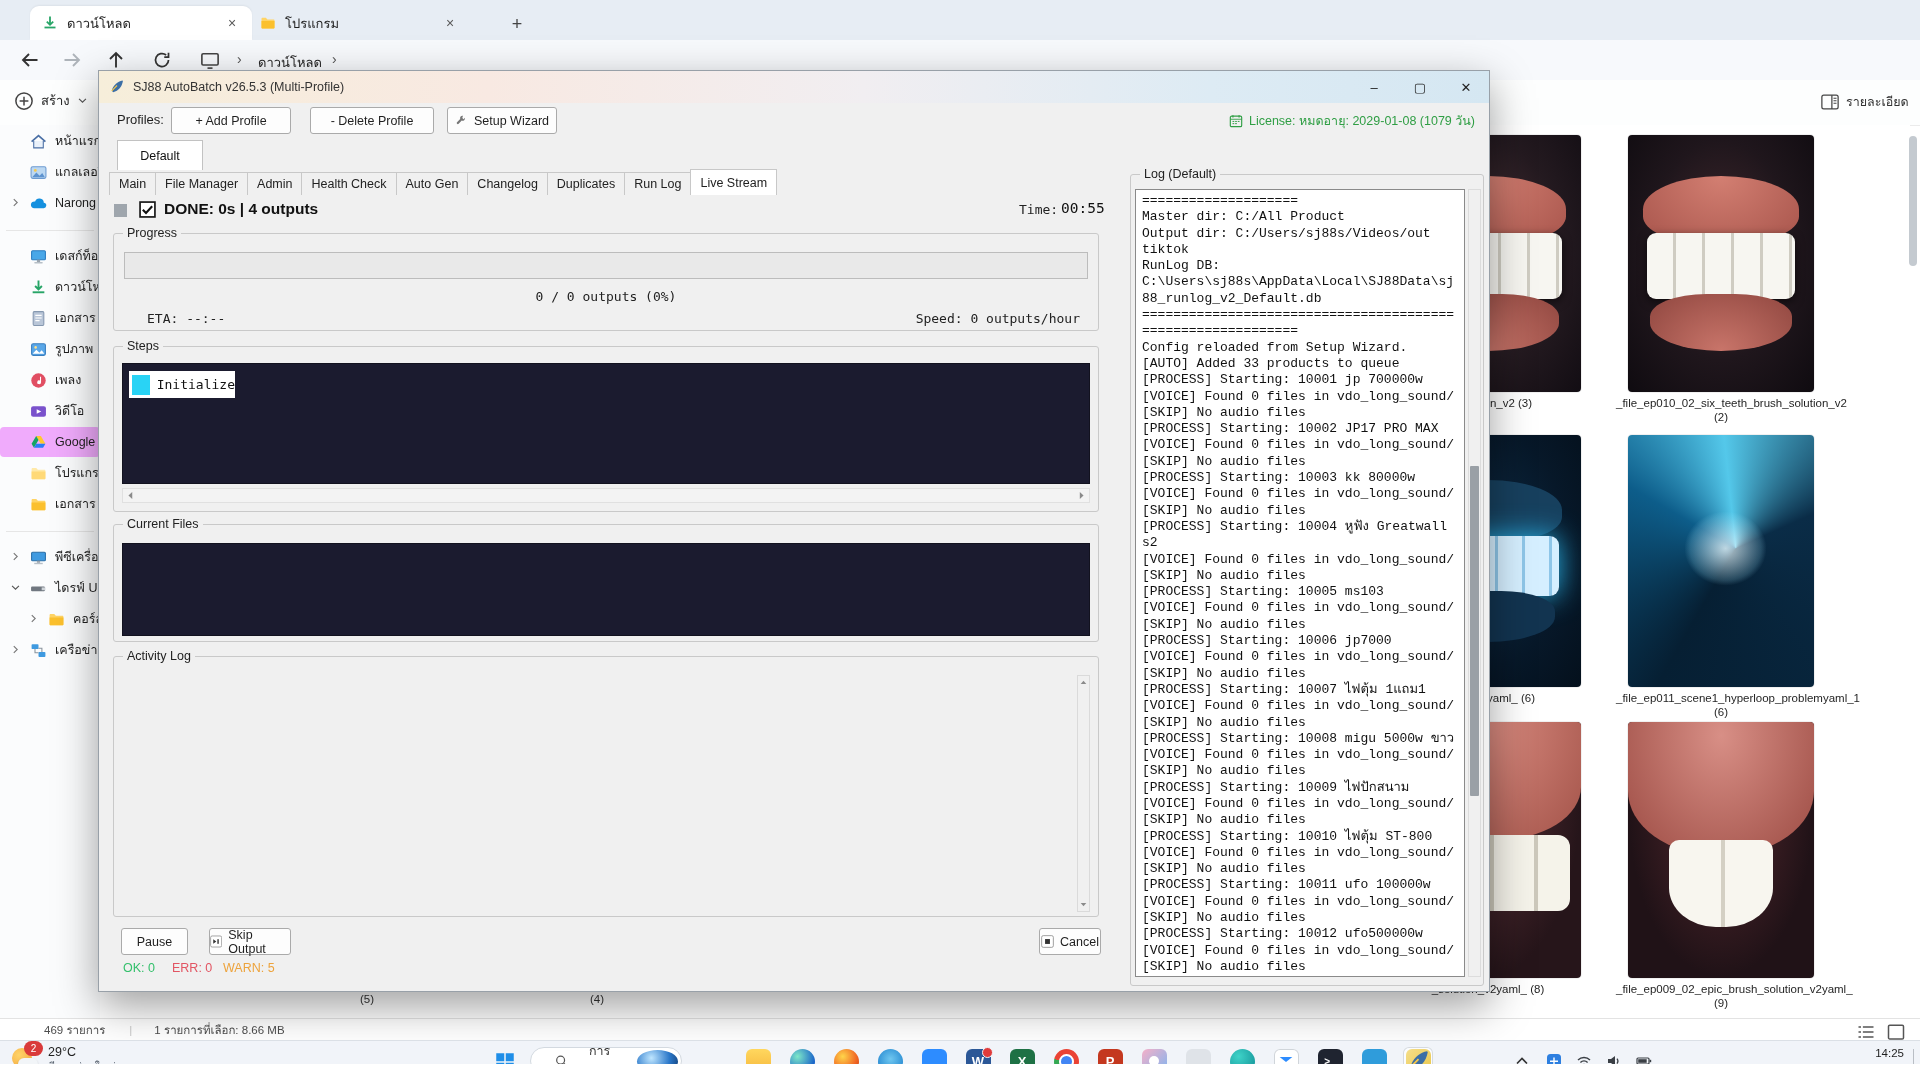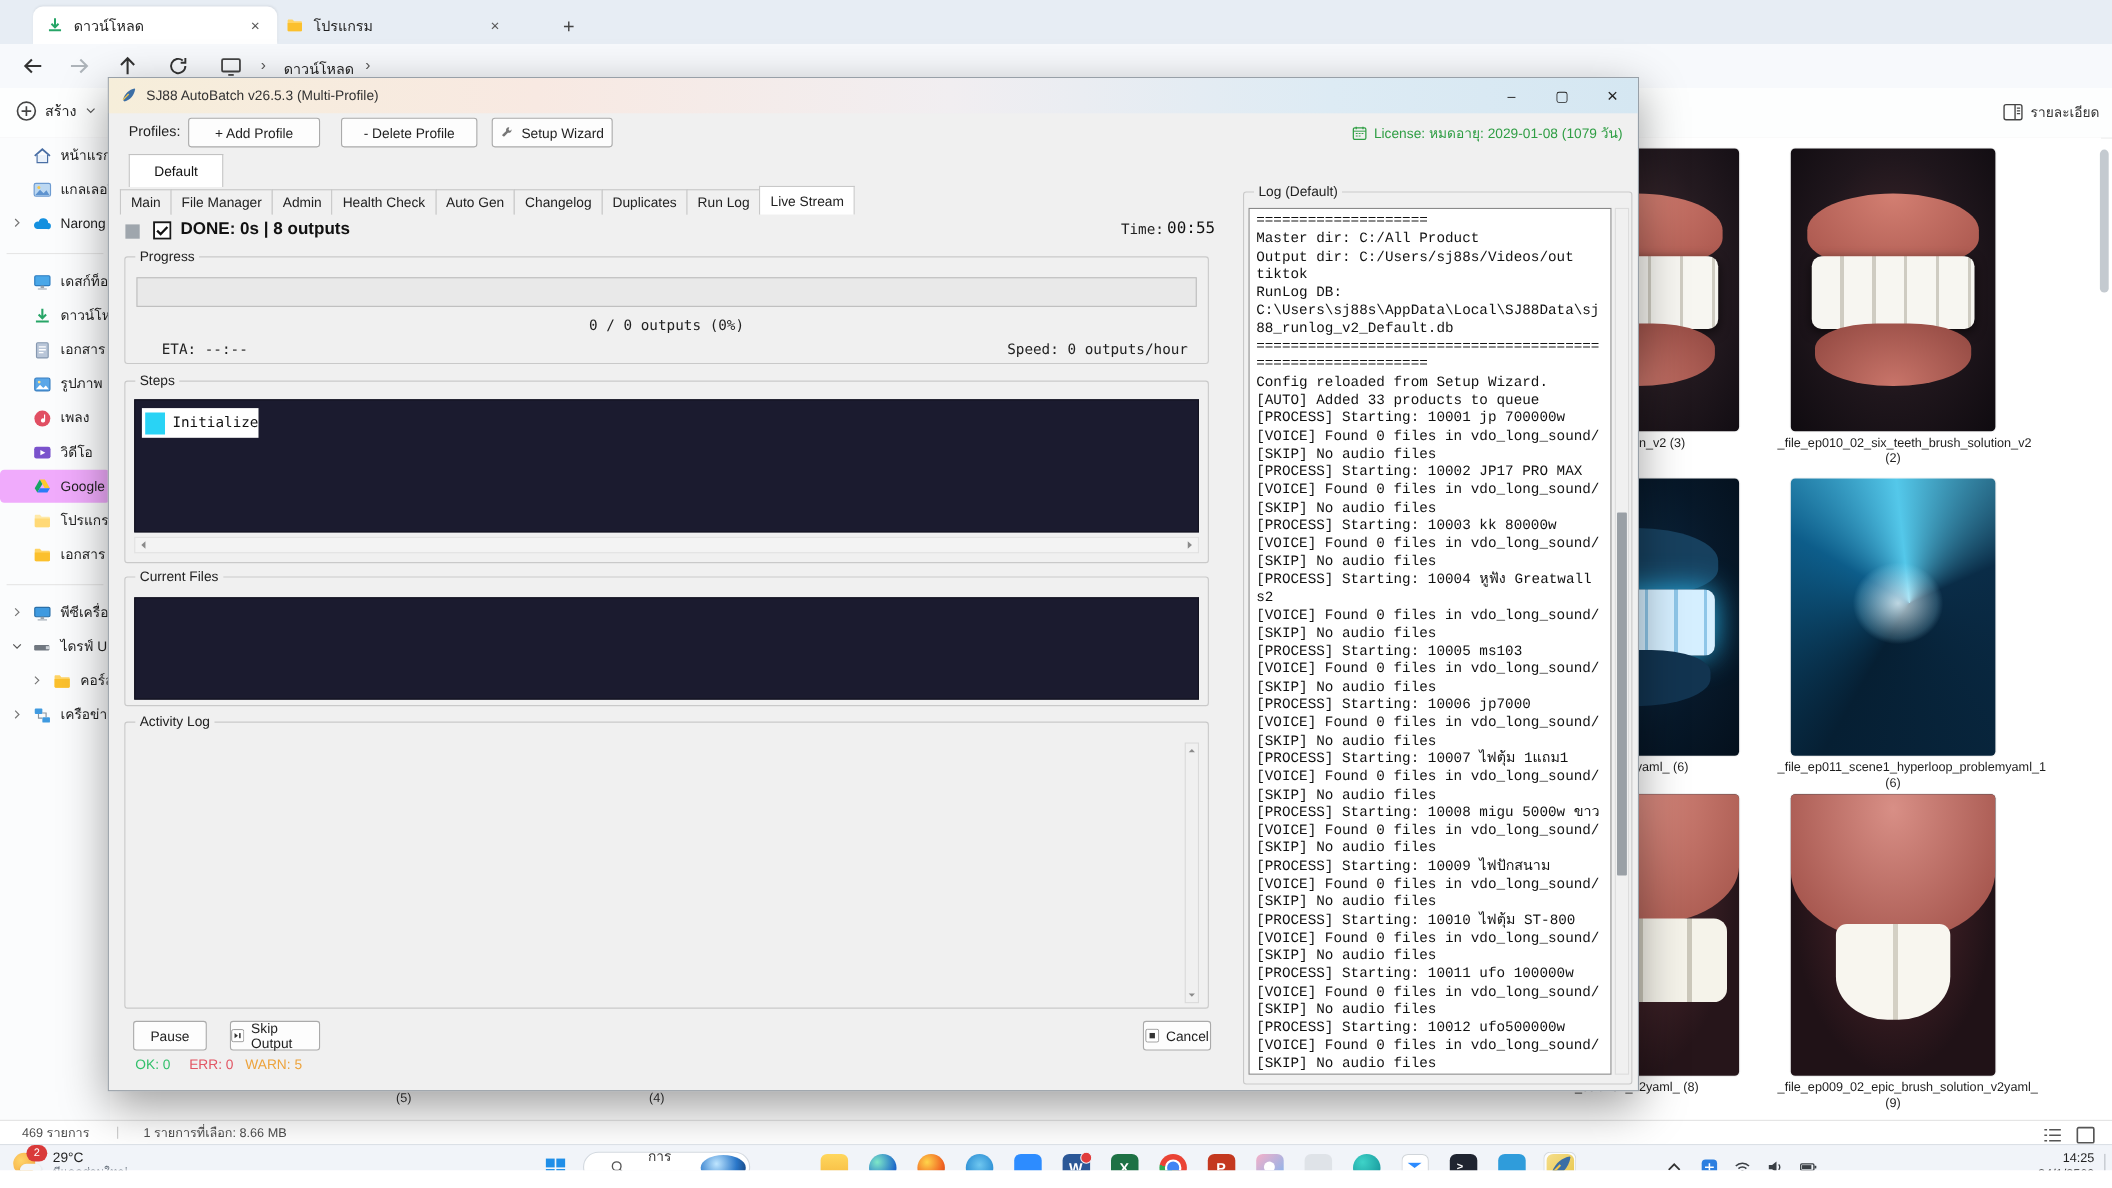--- a/index.html
+++ b/index.html
@@ -474,21 +474,21 @@
         <div class="gumB"></div>
       </div>
       <div class="cap" style="left: 1516px; top: 857px;">_file_ep009_02_epic_brush_solution_v2yaml_ (9)</div>
       <span class="frag" style="left: 260px; top: 868px;">(5)</span>
       <span class="frag" style="left: 490px; top: 868px;">(4)</span>
     </div>
   <div id="x-scroll" class="abs">
       <span class="sthumb"></span>
     </div>
   <div id="x-statusbar" class="abs">
-    <span style="margin-left:20px">469 รายการ</span>
+    <span style="margin-left:44px">469 รายการ</span>
     <span style="margin-left:24px;color:#c9c9c9">|</span>
     <span style="margin-left:22px">1 รายการที่เลือก: 8.66 MB</span>
     <span class="navic" style="position:absolute;left:1856px;top:3px">
         <svg width="100%" height="100%" viewBox="0 0 16 16">
           <path d="M2 4h2M2 8h2M2 12h2M5.5 4H14M5.5 8H14M5.5 12H14" stroke="#555" stroke-width="1.2"></path>
         </svg>
       </span>
     <span class="navic" style="position:absolute;left:1886px;top:3px">
         <svg width="100%" height="100%" viewBox="0 0 16 16">
           <rect x="2" y="2.5" width="12" height="11" rx="1" fill="none" stroke="#555" stroke-width="1.2"></rect>
@@ -552,21 +552,21 @@
         <div class="ttab active">Live Stream</div>
       </div>
 
     <div id="stopsq"></div>
     <span id="donechk">
         <svg width="100%" height="100%" viewBox="0 0 16 16">
           <rect x="1" y="1" width="14" height="14" fill="#fff" stroke="#1a1a1a" stroke-width="1.6"></rect>
           <path d="M3.6 8.2l3 3L12.4 5" stroke="#111" stroke-width="2" fill="none"></path>
         </svg>
       </span>
-    <div id="donetext">DONE: 0s | 8 outputs</div>
+    <div id="donetext">DONE: 0s | 4 outputs</div>
     <div id="timelabel">Time:</div>
     <div id="timevalue">00:55</div>
 
     <div class="gb" style="left:14px;top:162px;width:986px;height:98px">
       <i>Progress</i>
       <div id="pbar"></div>
       <div id="pcount">0 / 0 outputs (0%)</div>
       <div id="peta">ETA: --:--</div>
       <div id="pspeed">Speed: 0 outputs/hour</div>
     </div>

